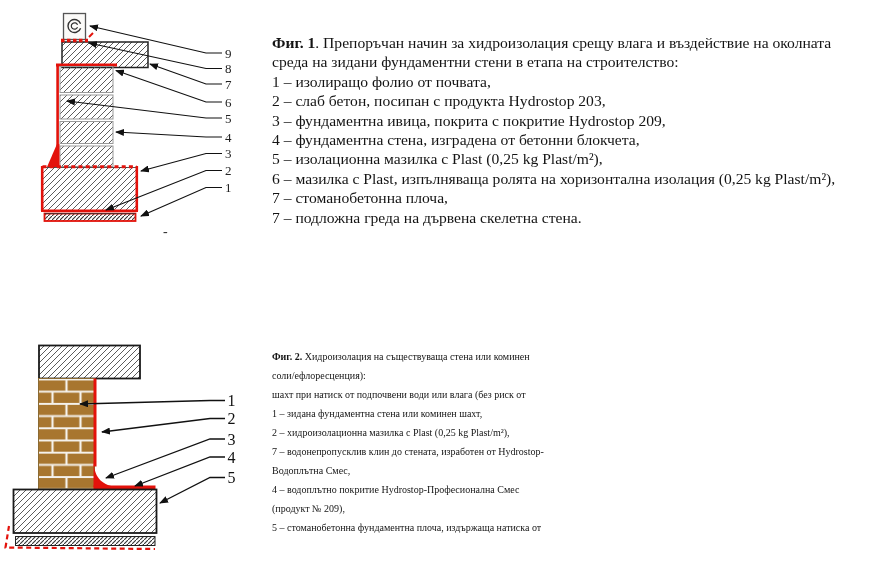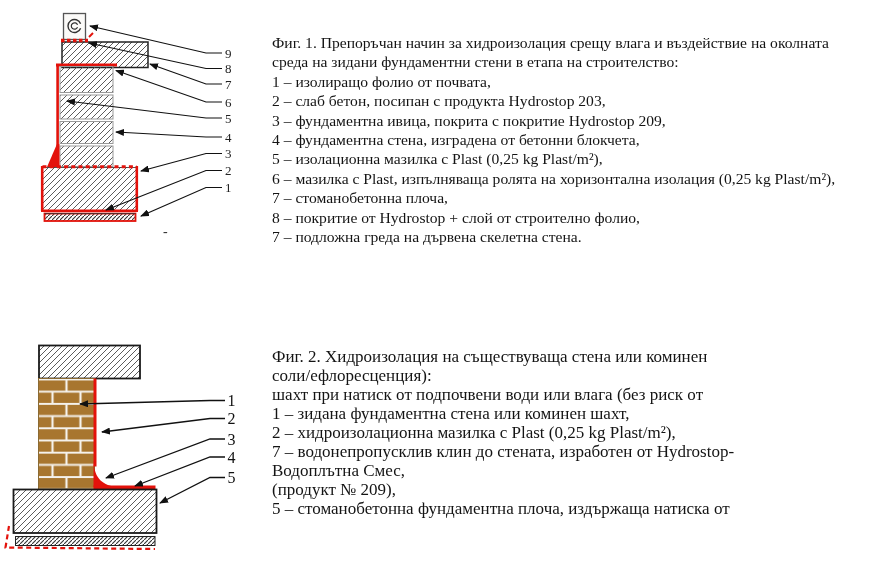--- a/index.html
+++ b/index.html
@@ -2,25 +2,25 @@
 <html><head>
 <meta charset="utf-8">
 <style>
   html,body { margin:0; padding:0; }
   body {
     width:880px; height:583px; background:#ffffff; position:relative;
     font-family:"Liberation Serif", serif; color:#141414; overflow:hidden;
   }
   .fig-text { position:absolute; }
   #fig1-text { left:272px; top:33px; width:606px; font-size:15.6px; line-height:19.4px; }
-  #fig2-text { left:272px; top:347px; width:560px; font-size:17px; line-height:19px; }
+  #fig2-text { left:272px; top:347px; width:560px; font-size:10px; line-height:19px; }
   .line { white-space:nowrap; }
   .wrapline { white-space:nowrap; }
   .note { margin-top:19.4px; }
-  b { font-weight:normal;margin-top:24px; }
+  b { font-weight:bold;margin-top:24px; }
   .diagram { position:absolute; }
   #fig1-svg { left:0; top:0; }
   #fig2-svg { left:0; top:330px; }
   #minus-mark { position:absolute; left:163px; top:224px; font-size:14px; color:#333; }
 </style>
 </head>
 <body>
 
 <svg width="0" height="0" style="position:absolute" aria-hidden="true">
   <defs>
@@ -150,27 +150,27 @@
 <div id="fig1-text" class="fig-text">
   <div class="wrapline"><b>Фиг. 1</b><span>. Препоръчан начин за хидроизолация срещу влага и въздействие на околната</span></div>
   <div class="wrapline">среда на зидани фундаментни стени в етапа на строителство:</div>
   <div class="line">1 – изолиращо фолио от почвата,</div>
   <div class="line">2 – слаб бетон, посипан с продукта Hydrostop 203,</div>
   <div class="line">3 – фундаментна ивица, покрита с покритие Hydrostop 209,</div>
   <div class="line">4 – фундаментна стена, изградена от бетонни блокчета,</div>
   <div class="line">5 – изолационна мазилка с Plast (0,25 kg Plast/m²),</div>
   <div class="line">6 – мазилка с Plast, изпълняваща ролята на хоризонтална изолация (0,25 kg Plast/m²),</div>
   <div class="line">7 – стоманобетонна плоча,</div>
-  <div class="line">8 – покритие от Hydrostop + слой от строително фолио,</div>
   <div class="line">7 – подложна греда на дървена скелетна стена.</div>
 </div>
 
 <div id="fig2-text" class="fig-text">
   <div class="line"><b>Фиг. 2.</b><span> Хидроизолация на съществуваща стена или коминен</span></div>
   <div class="line">соли/ефлоресценция):</div>
   <div class="line">шахт при натиск от подпочвени води или влага (без риск от</div>
   <div class="line">1 – зидана фундаментна стена или коминен шахт,</div>
   <div class="line">2 – хидроизолационна мазилка с Plast (0,25 kg Plast/m²),</div>
   <div class="line">7 – водонепропусклив клин до стената, изработен от Hydrostop-</div>
   <div class="line">Водоплътна Смес,</div>
+  <div class="line">4 – водоплътно покритие Hydrostop-Професионална Смес</div>
   <div class="line">(продукт № 209),</div>
   <div class="line">5 – стоманобетонна фундаментна плоча, издържаща натиска от</div>
 </div>
 
 </body></html>

